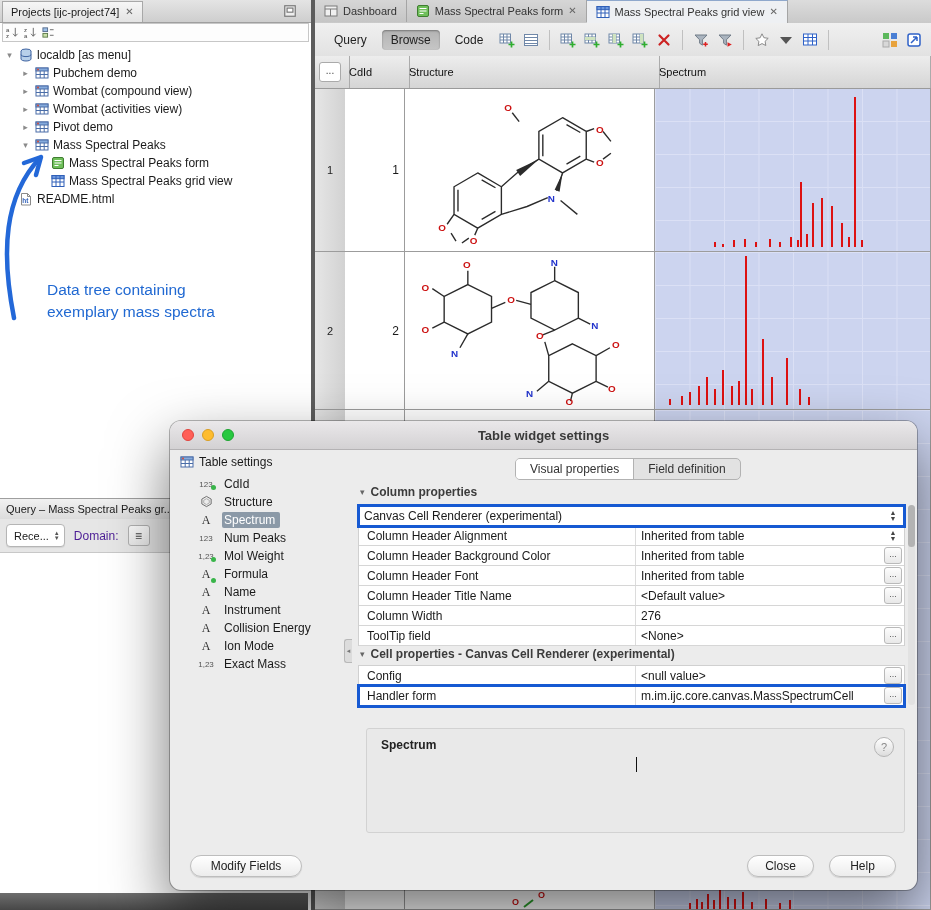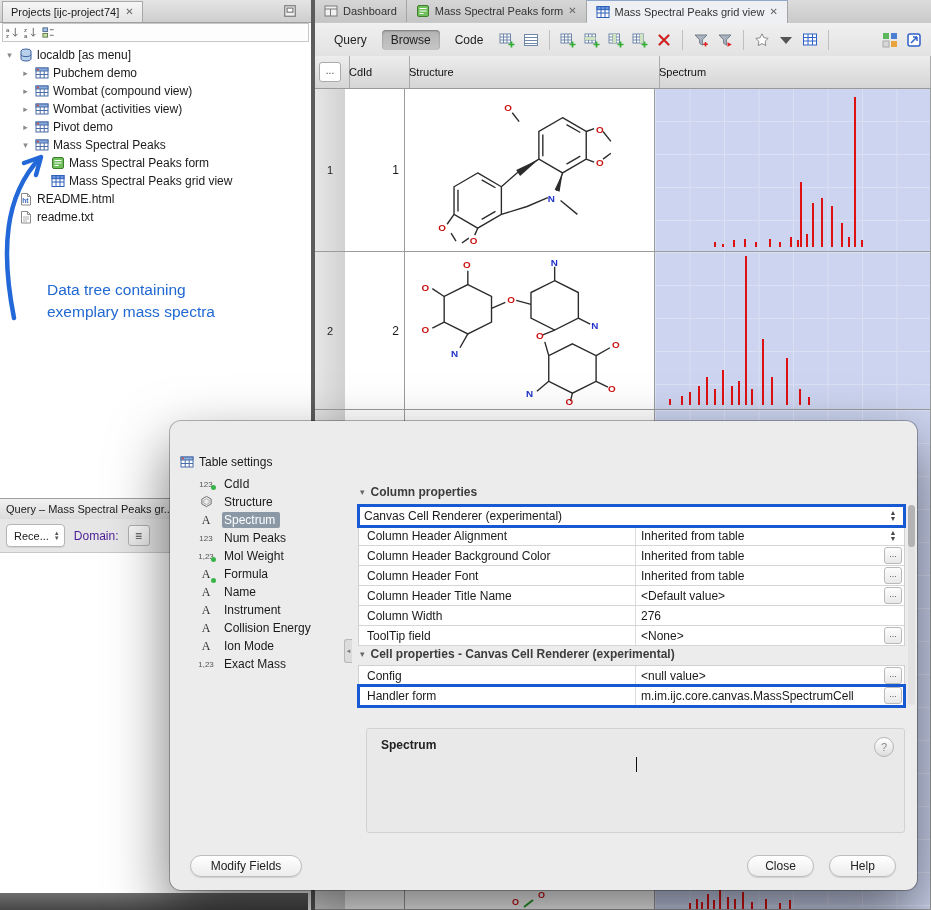--- a/index.html
+++ b/index.html
@@ -234,31 +234,20 @@
           <span class="expander"></span>
           <span class="ic">
             <svg viewBox="0 0 14 14">
               <path d="M2.5 1.5h6l3 3v8.5h-9z" fill="#fff" stroke="#8a8a8a"></path>
               <path d="M8.5 1.5v3h3" fill="none" stroke="#8a8a8a"></path>
               <text x="3.2" y="10.8" font-size="6.5" fill="#2f5fb8" font-weight="bold">ht</text>
             </svg>
           </span>
           <span class="tree-label">README.html</span>
         </div>
-        <div class="tree-row" style="padding-left: 4px;">
-          <span class="expander"></span>
-          <span class="ic">
-            <svg viewBox="0 0 14 14">
-              <path d="M2.5 1.5h6l3 3v8.5h-9z" fill="#fff" stroke="#8a8a8a"></path>
-              <path d="M8.5 1.5v3h3" fill="none" stroke="#8a8a8a"></path>
-              <path d="M4 7h6M4 9h6M4 11h4" stroke="#b0b0b0"></path>
-            </svg>
-          </span>
-          <span class="tree-label">readme.txt</span>
-        </div>
       </div>
 
     <svg class="annot-svg">
       <path d="M14 318 C 1 252, 4 196, 40 158" fill="none" stroke="#2368d8" stroke-width="4.5" stroke-linecap="round"></path>
       <path d="M41 157 L24 163 M41 157 L36 175" fill="none" stroke="#2368d8" stroke-width="4.5" stroke-linecap="round"></path>
     </svg>
     <div class="annot-text">
       <div>Data tree containing</div>
       <div>exemplary mass spectra</div>
     </div>
@@ -552,20 +541,26 @@
             <div class="bar" style="left: 35%; height: 1.4%; bottom: 0px;"></div>
             <div class="bar" style="left: 40%; height: 2%; bottom: 0px;"></div>
             <div class="bar" style="left: 45%; height: 1.2%; bottom: 0px;"></div>
             <div class="bar" style="left: 48.8%; height: 1.8%; bottom: 0px;"></div>
           </div>
       </div>
     </div>
   </div>
 
   <div class="dialog">
+    <div class="dlg-titlebar">
+      <span class="tl red"></span>
+      <span class="tl yellow"></span>
+      <span class="tl green"></span>
+      <span>Table widget settings</span>
+    </div>
     <div class="dlg-body">
       <div class="fieldlist">
         <div class="fl-header">
           <span class="ic" id="tsicon">
               <svg viewBox="0 0 14 14">
                 <rect x="1" y="2" width="12" height="10" fill="#fff" stroke="#4a6da8"></rect>
                 <rect x="1" y="2" width="12" height="3" fill="#86abdc" stroke="#4a6da8"></rect>
                 <path d="M5.2 5v7M9.2 5v7M1 8.5h12" stroke="#4a6da8"></path>
                 <circle cx="3" cy="3.5" r="1" fill="#d24a3a"></circle>
               </svg>
@@ -616,20 +611,24 @@
               <span class="ficon alpha">A</span>
               <span class="fl-label">Ion Mode</span>
             </div>
             <div class="fl-item">
               <span class="ficon">1,23</span>
               <span class="fl-label">Exact Mass</span>
             </div>
           </div>
       </div>
       <div class="dlg-splitter">◂</div>
+      <div class="dlg-tabs">
+        <div class="dlg-tab active">Visual properties</div>
+        <div class="dlg-tab">Field definition</div>
+      </div>
       <div id="dlg-sections">
           <div class="sec-header" style="top: 36px;">
             <span class="sec-chevron">▾</span>
             <span>Column properties</span>
           </div>
           <div class="prop-table" style="top: 56px;">
             <div class="prop-row hl">
               <div class="prop-value">Canvas Cell Renderer (experimental)</div>
               <div class="prop-ctrl">
                 <div class="stepper2">▲<br>▼</div>

